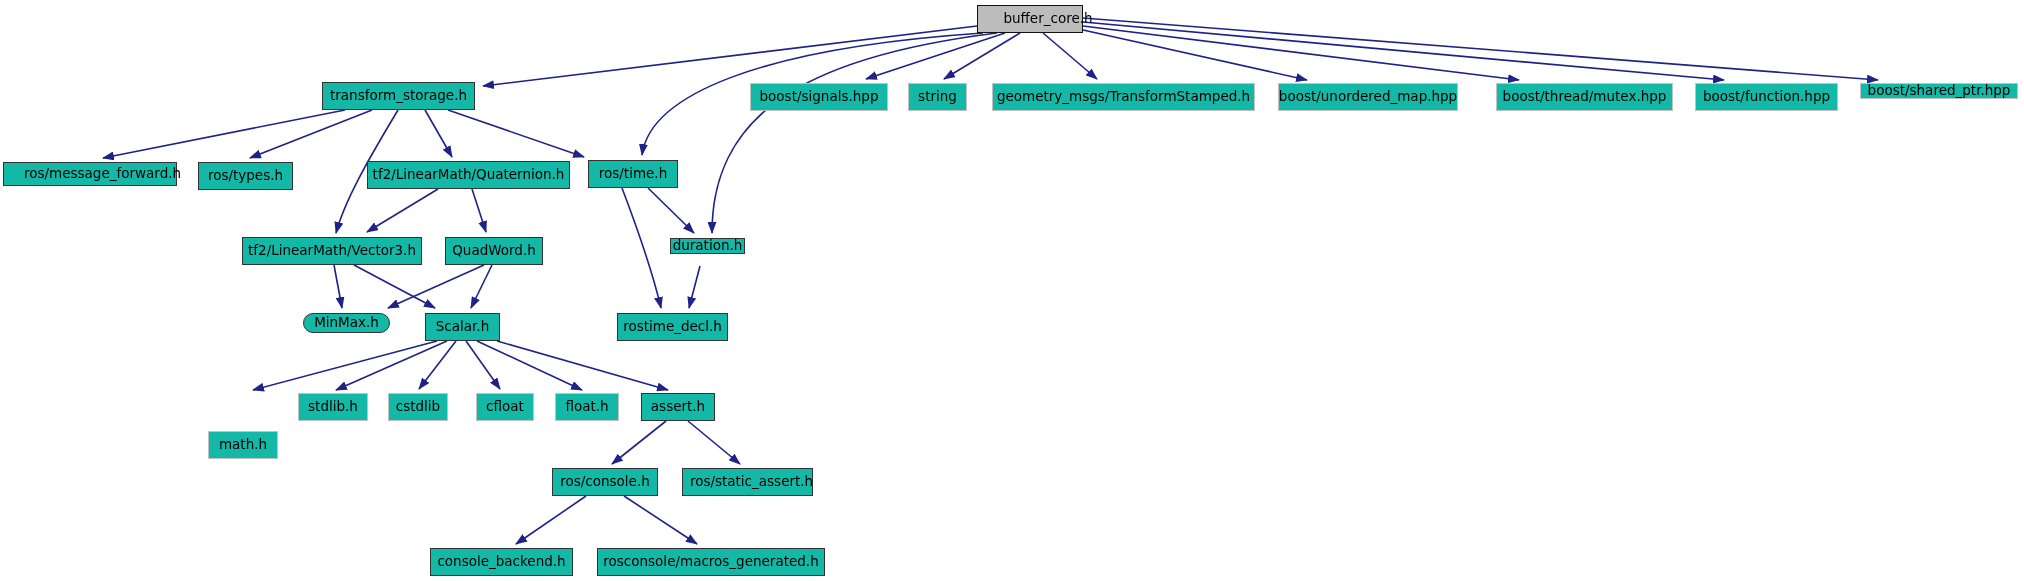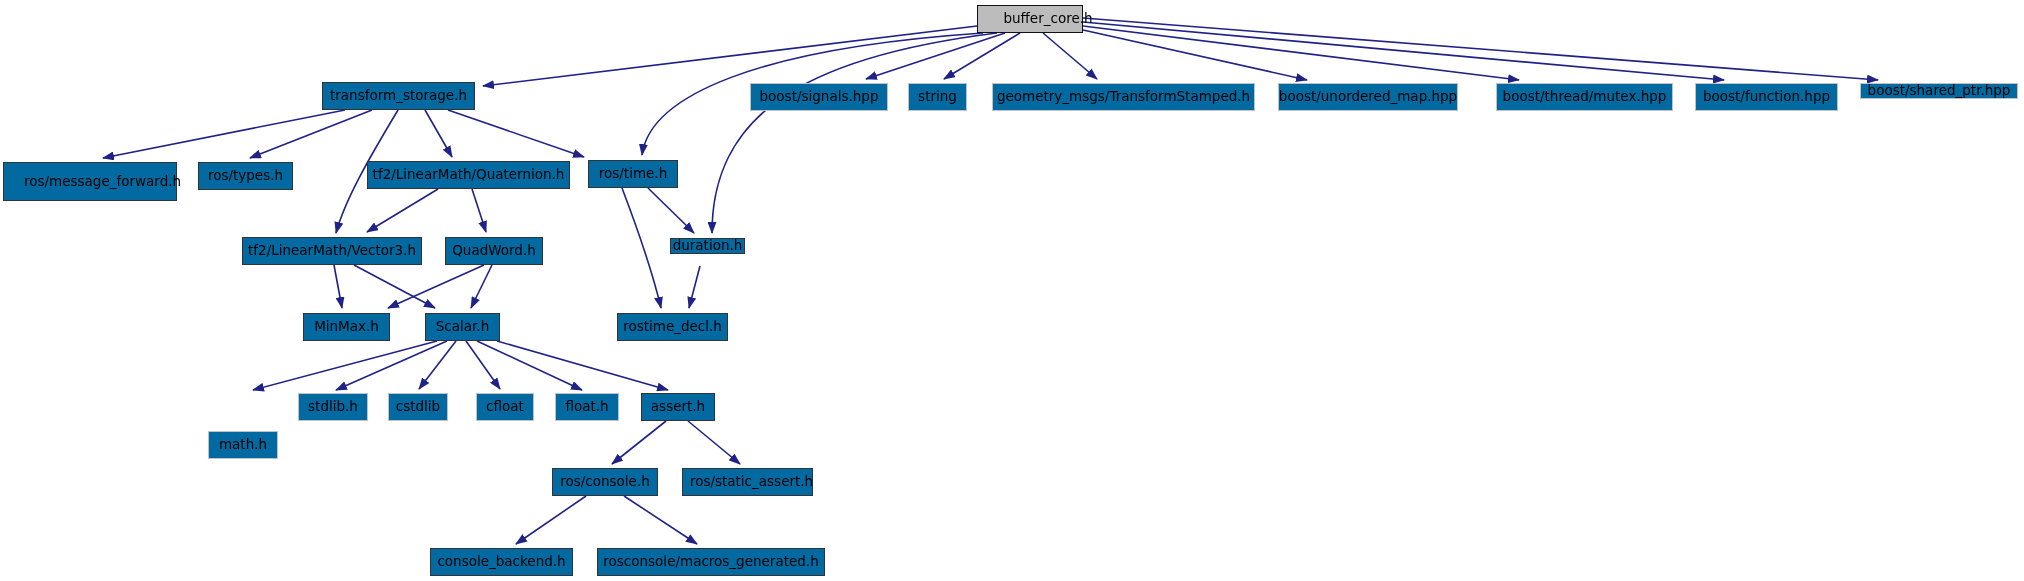--- a/index.html
+++ b/index.html
@@ -12,21 +12,21 @@
     overflow: hidden;
   }
   #edge-layer {
     position: absolute;
     left: 0; top: 0;
     width: 2024px; height: 581px;
   }
   .node {
     position: absolute;
     box-sizing: border-box;
-    background: #0369a1;
+    background: #14b8a6;
     display: flex;
     align-items: center;
     justify-content: center;
     font-size: 13.5px;
     color: #000000;
     white-space: nowrap;
     line-height: 1;
   }
   .node.internal { border: 1px solid #333333; cursor: pointer; }
   .node.external { border: 1px solid #c2c2c2; }
@@ -82,28 +82,28 @@
   <div id="node-layer">
       <div class="node main" style="left: 977px; top: 5px; width: 106px; height: 28px; padding-left: 36px;">buffer_core.h</div>
       <div class="node internal" style="left: 322px; top: 82px; width: 153px; height: 28px;">transform_storage.h</div>
       <div class="node external" style="left: 750px; top: 83px; width: 138px; height: 28px;">boost/signals.hpp</div>
       <div class="node external" style="left: 908px; top: 83px; width: 59px; height: 28px;">string</div>
       <div class="node external" style="left: 992px; top: 83px; width: 263px; height: 28px;">geometry_msgs/TransformStamped.h</div>
       <div class="node external" style="left: 1278px; top: 83px; width: 180px; height: 28px;">boost/unordered_map.hpp</div>
       <div class="node external" style="left: 1496px; top: 83px; width: 177px; height: 28px;">boost/thread/mutex.hpp</div>
       <div class="node external" style="left: 1695px; top: 83px; width: 143px; height: 28px;">boost/function.hpp</div>
       <div class="node external" style="left: 1860px; top: 83px; width: 158px; height: 16px;">boost/shared_ptr.hpp</div>
-      <div class="node internal" style="left: 3px; top: 162px; width: 174px; height: 39px; padding-left: 25px;">ros/message_forward.h</div>
+      <div class="node internal" style="left: 3px; top: 162px; width: 174px; height: 24px; padding-left: 25px;">ros/message_forward.h</div>
       <div class="node internal" style="left: 198px; top: 162px; width: 95px; height: 28px;">ros/types.h</div>
       <div class="node internal" style="left: 367px; top: 161px; width: 203px; height: 28px;">tf2/LinearMath/Quaternion.h</div>
       <div class="node internal" style="left: 588px; top: 160px; width: 90px; height: 28px;">ros/time.h</div>
       <div class="node internal" style="left: 242px; top: 237px; width: 180px; height: 28px;">tf2/LinearMath/Vector3.h</div>
       <div class="node internal" style="left: 445px; top: 237px; width: 98px; height: 28px;">QuadWord.h</div>
       <div class="node internal" style="left: 670px; top: 238px; width: 75px; height: 16px;">duration.h</div>
-      <div class="node internal" style="left: 303px; top: 313px; width: 87px; height: 28px;">MinMax.h</div>
+      <div class="node internal" style="left: 303px; top: 313px; width: 87px; height: 20px; border-radius: 13px;">MinMax.h</div>
       <div class="node internal" style="left: 425px; top: 313px; width: 75px; height: 28px;">Scalar.h</div>
       <div class="node internal" style="left: 617px; top: 313px; width: 111px; height: 28px;">rostime_decl.h</div>
       <div class="node external" style="left: 208px; top: 393px; width: 70px; height: 28px; margin-top: 38px;">math.h</div>
       <div class="node external" style="left: 298px; top: 393px; width: 70px; height: 28px;">stdlib.h</div>
       <div class="node external" style="left: 388px; top: 393px; width: 60px; height: 28px;">cstdlib</div>
       <div class="node external" style="left: 476px; top: 393px; width: 58px; height: 28px;">cfloat</div>
       <div class="node external" style="left: 555px; top: 393px; width: 64px; height: 28px;">float.h</div>
       <div class="node internal" style="left: 641px; top: 393px; width: 74px; height: 28px;">assert.h</div>
       <div class="node internal" style="left: 552px; top: 468px; width: 106px; height: 28px;">ros/console.h</div>
       <div class="node internal" style="left: 682px; top: 468px; width: 131px; height: 28px; padding-left: 8px;">ros/static_assert.h</div>

